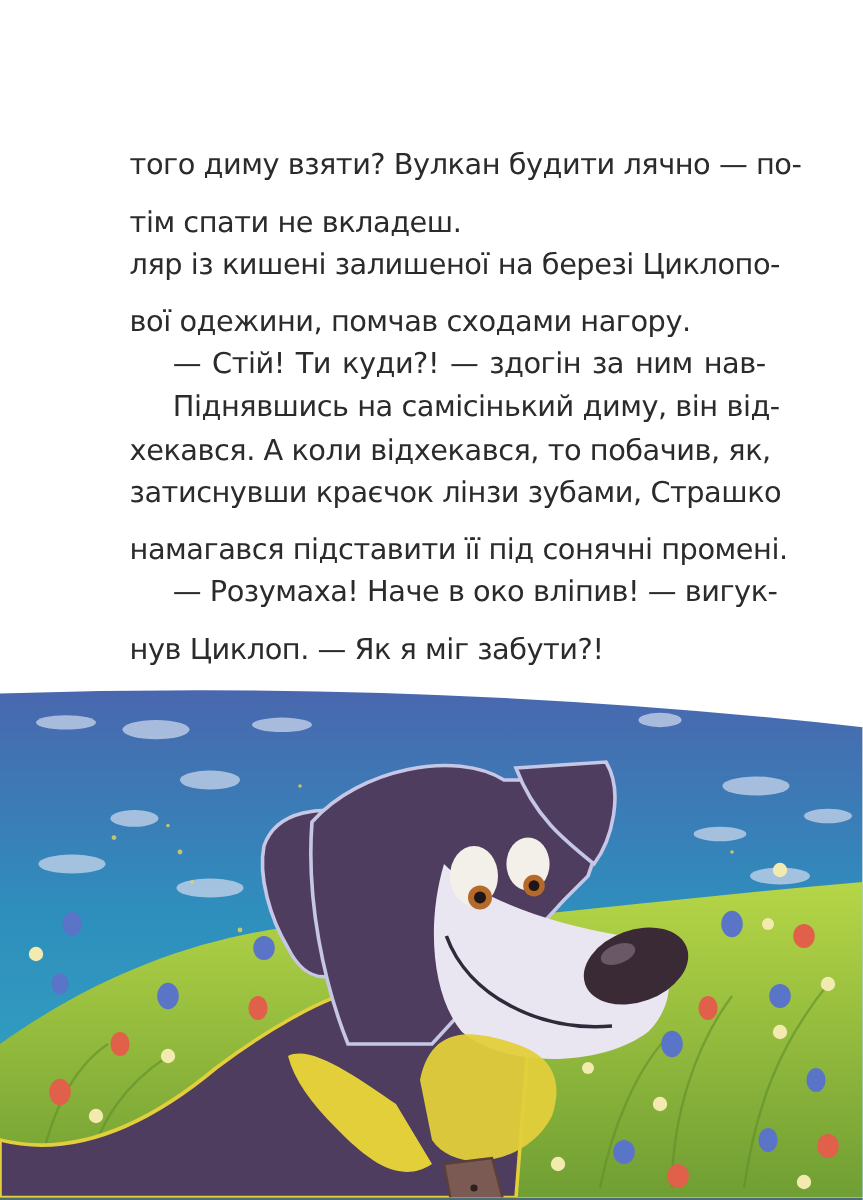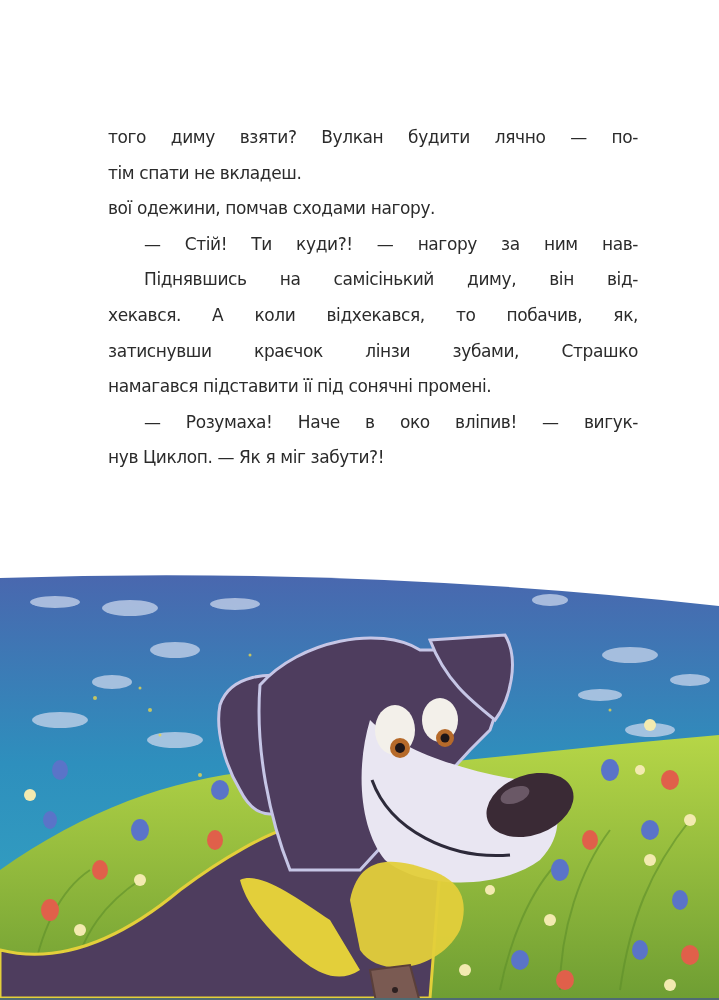--- a/index.html
+++ b/index.html
@@ -3,44 +3,45 @@
   <meta charset="utf-8">
   <style>
     html, body { margin: 0; padding: 0; }
     body {
       width: 719px; height: 1000px; overflow: hidden;
       background: #ffffff; position: relative;
       font-family: "DejaVu Sans", sans-serif;
     }
     .page-text {
       position: absolute; left: 108px; top: 120px; width: 530px;
-      color: #2b2b2b; font-size: 17px; line-height: 35.6px;
+      color: #2b2b2b; font-size: 24px; line-height: 35.6px;
       letter-spacing: -0.4px;
     }
     .line {
       display: block; height: 35.6px; white-space: nowrap;
       text-align: justify; text-align-last: justify;
     }
-    .line.last { text-align-last: left; }
+    .line.last { text-align-last: left; margin-top: 12px; }
     .line.indent { padding-left: 36px; }
     .illustration {
       position: absolute; left: 0; top: 570px; width: 719px; height: 428px;
     }
     .bottom-rule {
       position: absolute; left: 0; bottom: 0; width: 719px; height: 2px; background: #4f6b73;
     }
   </style>
 </head>
 <body>
 
 <div class="page-text" id="story">
     <span class="line">того диму взяти? Вулкан будити лячно — по-</span>
     <span class="line last">тім спати не вкладеш.</span>
+    <span class="line">ляр із кишені залишеної на березі Циклопо-</span>
     <span class="line last">вої одежини, помчав сходами нагору.</span>
-    <span class="line indent">— Стій! Ти куди?! — нагору за ним нав-</span>
+    <span class="line indent">— Стій! Ти куди?! — здогін за ним нав-</span>
     <span class="line indent">Піднявшись на самісінький диму, він від-</span>
     <span class="line">хекався. А коли відхекався, то побачив, як,</span>
     <span class="line">затиснувши краєчок лінзи зубами, Страшко</span>
     <span class="line last">намагався підставити її під сонячні промені.</span>
     <span class="line indent">— Розумаха! Наче в око вліпив! — вигук-</span>
     <span class="line last">нув Циклоп. — Як я міг забути?!</span>
   </div>
 
 <svg class="illustration" viewBox="0 0 719 428" xmlns="http://www.w3.org/2000/svg">
   <defs>

